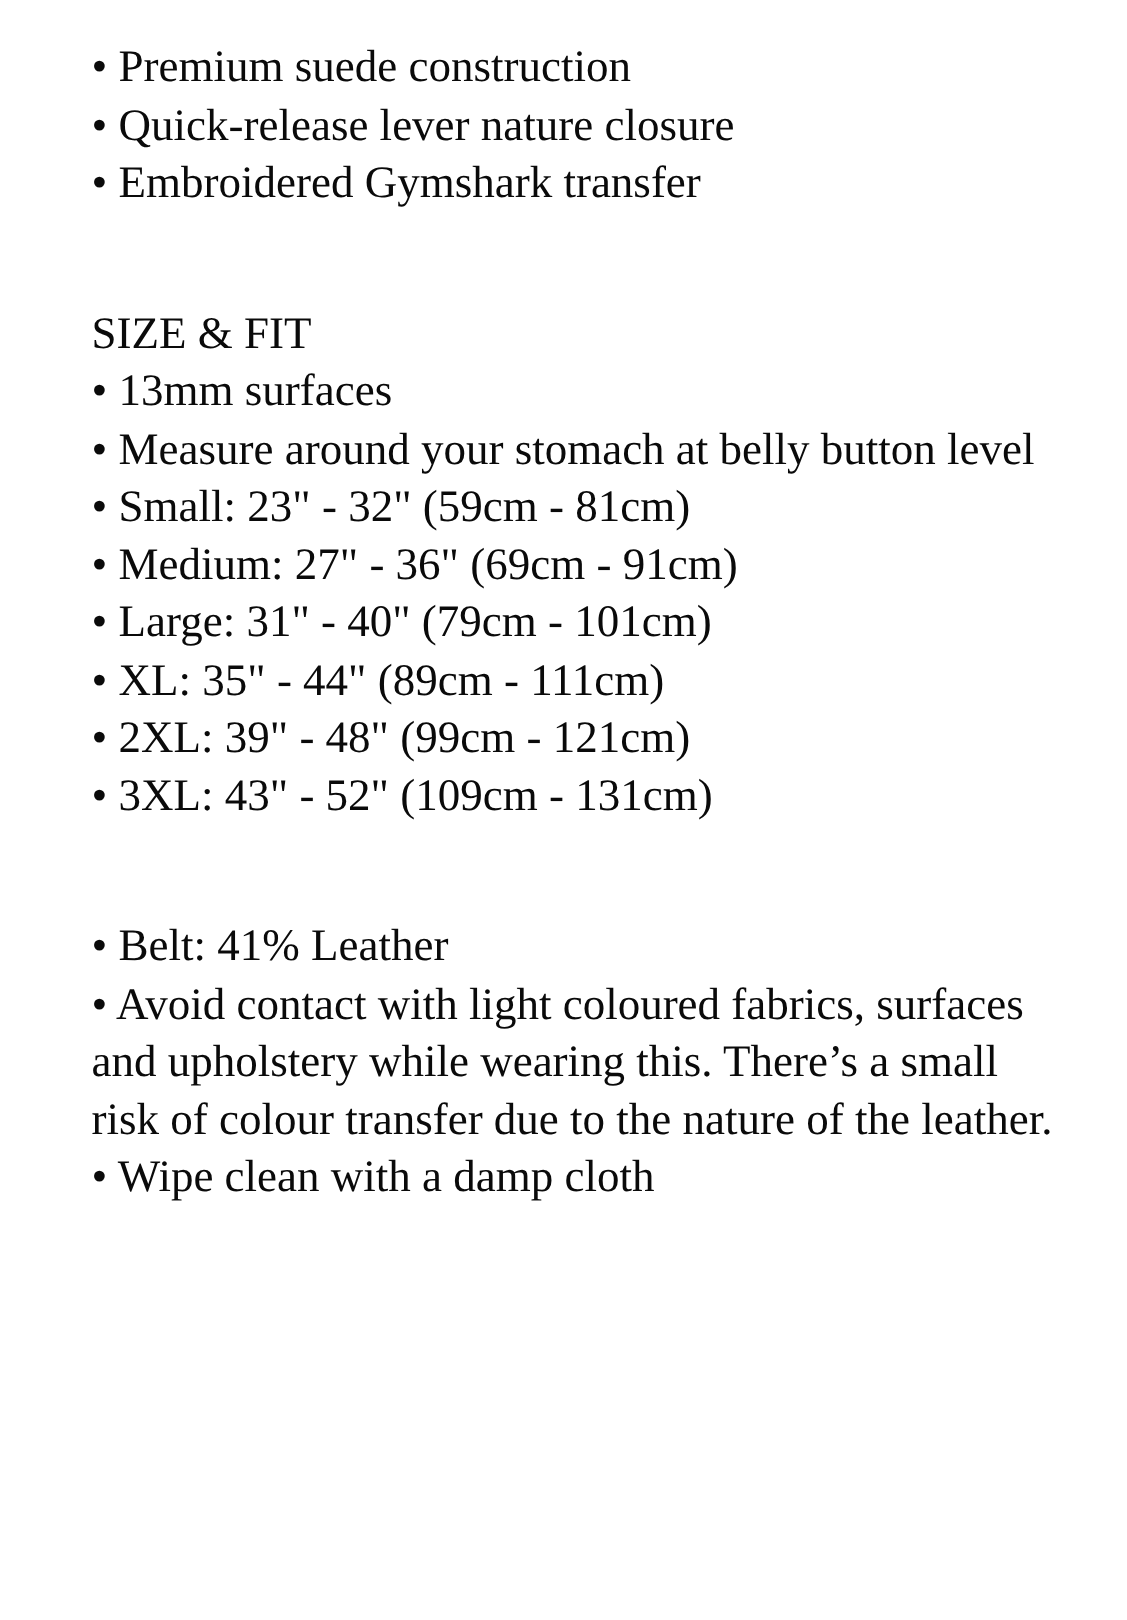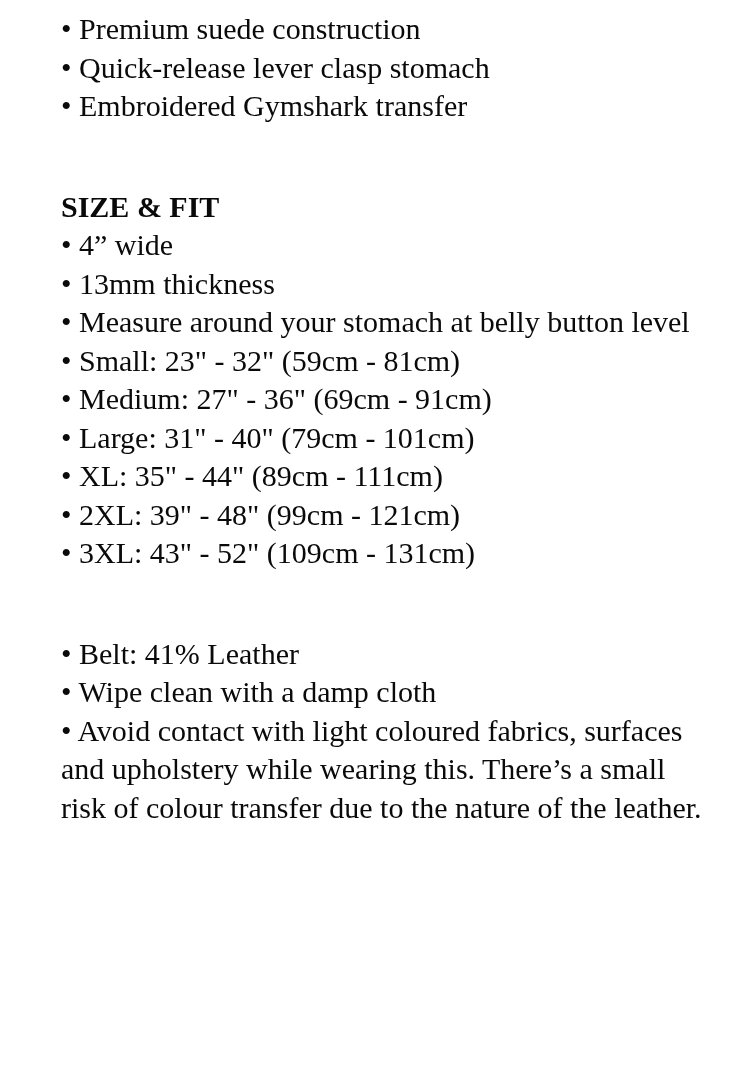--- a/index.html
+++ b/index.html
@@ -11,28 +11,28 @@
     width: 751px;
     height: 1080px;
     overflow: hidden;
     font-family: "Liberation Serif", "DejaVu Serif", serif;
     color: #0a0a0a;
   }
   .page {
     box-sizing: border-box;
     width: 751px;
     height: 1080px;
-    padding: 10px 49px 0 61px;
+    padding: 26px 49px 0 61px;
   }
   .section { margin: 0; }
   .section + .section { margin-top: 62px; }
   .section-heading {
     font-size: 30px;
     line-height: 38.5px;
-    font-weight: bold;
+    font-weight: normal;
     margin: 0;
   }
   .bullet-item, .plain-line {
     font-size: 30px;
     line-height: 38.5px;
     margin: 0;
   }
   .bullet-glyph {
     display: inline;
   }
@@ -41,32 +41,31 @@
 </head>
 <body>
 
 <div class="page">
   <div id="sections-root">
   <div class="section">
 
     <div class="section-items">
   <p class="bullet-item"><span class="bullet-glyph">•</span><span class="bullet-space"> </span><span class="item-text">Premium suede construction</span></p>
 
-  <p class="bullet-item"><span class="bullet-glyph">•</span><span class="bullet-space"> </span><span class="item-text">Quick-release lever clasp stomach</span></p>
+  <p class="bullet-item"><span class="bullet-glyph">•</span><span class="bullet-space"> </span><span class="item-text">Quick-release lever nature closure</span></p>
 
   <p class="bullet-item"><span class="bullet-glyph">•</span><span class="bullet-space"> </span><span class="item-text">Embroidered Gymshark transfer</span></p>
 </div>
   </div>
 
   <div class="section">
     <p class="section-heading">SIZE &amp; FIT</p>
     <div class="section-items">
-  <p class="bullet-item"><span class="bullet-glyph">•</span><span class="bullet-space"> </span><span class="item-text">4” wide</span></p>
 
-  <p class="bullet-item"><span class="bullet-glyph">•</span><span class="bullet-space"> </span><span class="item-text">13mm thickness</span></p>
+  <p class="bullet-item"><span class="bullet-glyph">•</span><span class="bullet-space"> </span><span class="item-text">13mm surfaces</span></p>
 
   <p class="bullet-item"><span class="bullet-glyph">•</span><span class="bullet-space"> </span><span class="item-text">Measure around your stomach at belly button level</span></p>
 
   <p class="bullet-item"><span class="bullet-glyph">•</span><span class="bullet-space"> </span><span class="item-text">Small: 23" - 32" (59cm - 81cm)</span></p>
 
   <p class="bullet-item"><span class="bullet-glyph">•</span><span class="bullet-space"> </span><span class="item-text">Medium: 27" - 36" (69cm - 91cm)</span></p>
 
   <p class="bullet-item"><span class="bullet-glyph">•</span><span class="bullet-space"> </span><span class="item-text">Large: 31" - 40" (79cm - 101cm)</span></p>
 
   <p class="bullet-item"><span class="bullet-glyph">•</span><span class="bullet-space"> </span><span class="item-text">XL: 35" - 44" (89cm - 111cm)</span></p>
@@ -75,19 +74,19 @@
 
   <p class="bullet-item"><span class="bullet-glyph">•</span><span class="bullet-space"> </span><span class="item-text">3XL: 43" - 52" (109cm - 131cm)</span></p>
 </div>
   </div>
 
   <div class="section">
     <div class="section-items">
   <p class="bullet-item"><span class="bullet-glyph">•</span><span class="bullet-space"> </span><span class="item-text">Belt: 41% Leather</span></p>
 
 
+  <p class="bullet-item"><span class="bullet-glyph">•</span><span class="bullet-space"> </span><span class="item-text">Avoid contact with light coloured fabrics, surfaces and upholstery while wearing this. There’s a small risk of colour transfer due to the nature of the leather.</span></p>
+
   <p class="bullet-item"><span class="bullet-glyph">•</span><span class="bullet-space"> </span><span class="item-text">Wipe clean with a damp cloth</span></p>
-
-  <p class="bullet-item"><span class="bullet-glyph">•</span><span class="bullet-space"> </span><span class="item-text">Avoid contact with light coloured fabrics, surfaces and upholstery while wearing this. There’s a small risk of colour transfer due to the nature of the leather.</span></p>
 </div>
   </div>
 </div>
 </div>
 
 </body></html>

